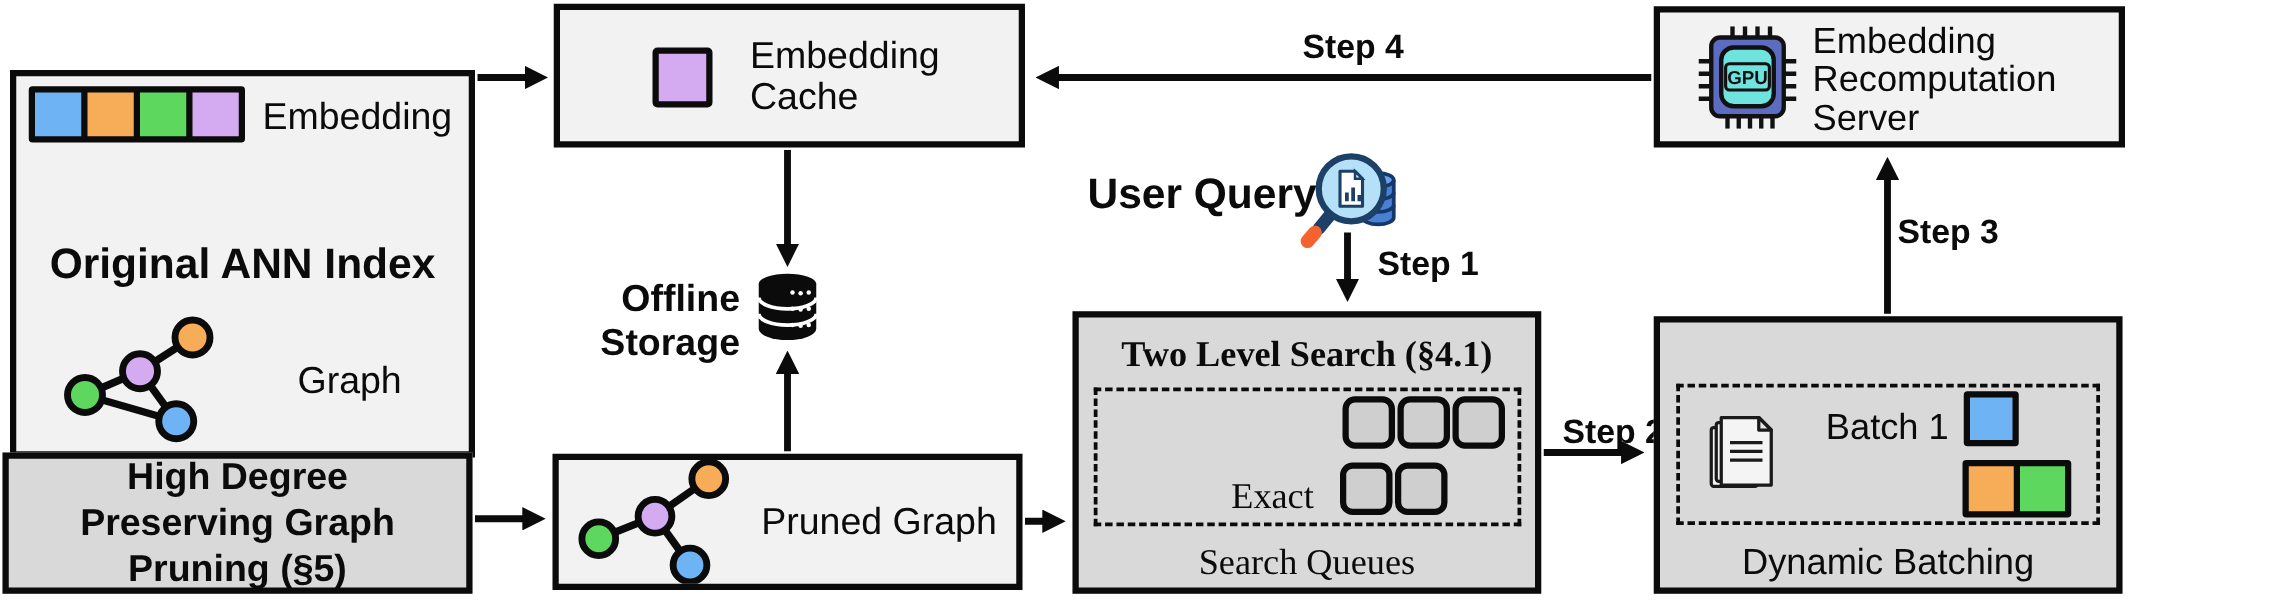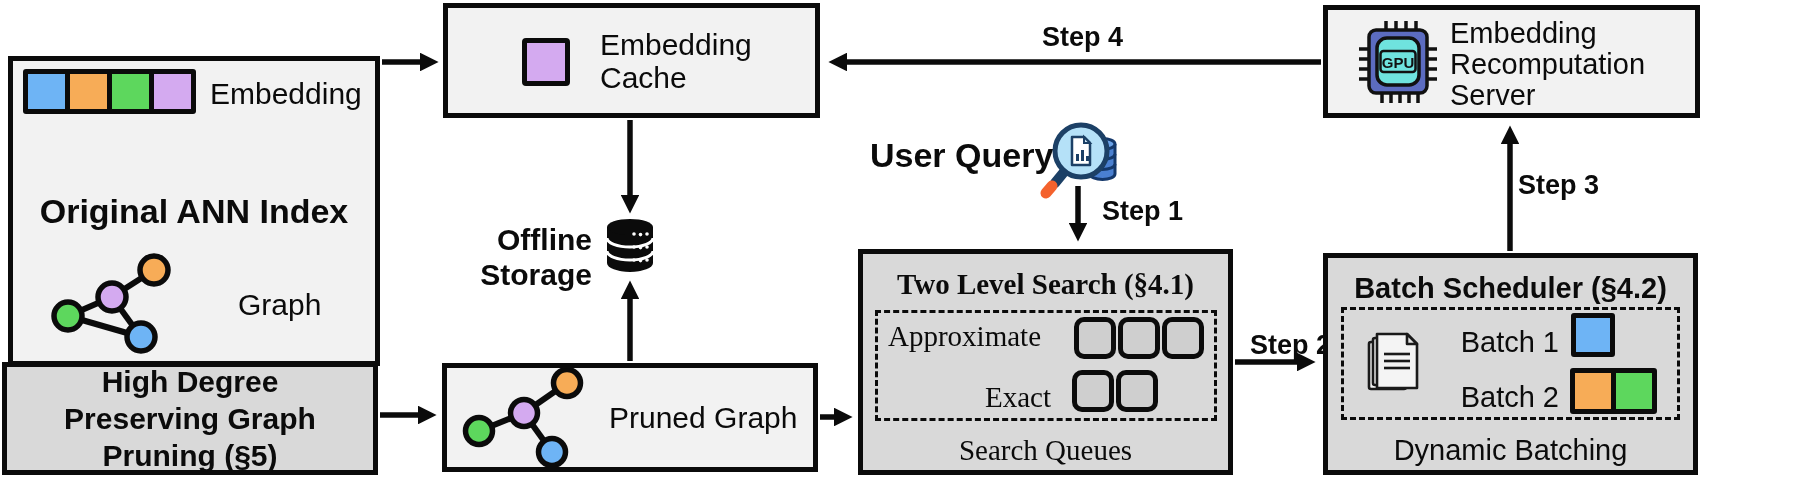--- a/index.html
+++ b/index.html
@@ -155,55 +155,52 @@
         <rect x="43" y="58" width="3" height="11"></rect>
         <rect x="48" y="64" width="3" height="5"></rect>
       </g>
     </g>
   </svg>
   <div class="step" style="left:1102px;top:196px;">Step 1</div>
 
   <div class="box box-dark" style="left:858px;top:249px;width:375px;height:226px;font-family:Liberation Serif, serif;">
     <div class="lbl bold29 center" style="top:14px;">Two Level Search (§4.1)</div>
     <div class="dashed" style="left:12px;top:56px;width:336px;height:105px;">
-      <div class="lbl reg29" style="left:10px;top:7px;">Approximate</div>
       <div class="qrow" style="left:196px;top:4px;">
         <div class="qsq"></div>
         <div class="qsq"></div>
         <div class="qsq"></div>
       </div>
       <div class="lbl reg29" style="left:107px;top:68px;">Exact</div>
       <div class="qrow" style="left:194px;top:57px;">
         <div class="qsq"></div>
         <div class="qsq"></div>
       </div>
     </div>
     <div class="lbl reg29 center" style="top:180px;">Search Queues</div>
   </div>
   <div class="step" style="left:1238px;top:330px;margin-left:12px;">Step 2</div>
 
   <div class="box box-dark" style="left:1323px;top:253px;width:375px;height:222px;">
-    <div class="lbl bold29 center" style="top:14px;">Batch Scheduler (§4.2)</div>
     <div class="dashed" style="left:13px;top:49px;width:333px;height:107px;">
       <svg class="abs" style="left:22px;top:20px;" width="56" height="66" viewBox="0 0 56 66">
         <g stroke="#1a1a1a" stroke-width="2.6" fill="#f4f4f4" stroke-linejoin="round">
           <rect x="3" y="12" width="37" height="47" rx="2"></rect>
           <rect x="7" y="8" width="37" height="47" rx="2"></rect>
           <path d="M11 4 h30 l10 10 v44 h-40 z"></path>
           <path d="M41 4 l10 10 h-10 z" fill="#e2e2e2"></path>
         </g>
         <g stroke="#1a1a1a" stroke-width="2.6">
           <line x1="18" y1="24" x2="44" y2="24"></line>
           <line x1="18" y1="31" x2="44" y2="31"></line>
           <line x1="18" y1="38" x2="44" y2="38"></line>
         </g>
       </svg>
       <div class="lbl reg29" style="left:90px;top:16px;width:125px;text-align:right;">Batch 1</div>
       <div class="bsq" style="left:227px;top:3px;"></div>
-      <div class="lbl reg29" style="left:90px;top:71px;width:125px;text-align:right;">Batch 2</div>
       <div class="pair" style="left:226px;top:58px;">
         <div class="pcell c-orange"></div>
         <div class="pcell c-green"></div>
       </div>
     </div>
     <div class="lbl reg29 center" style="top:176px;">Dynamic Batching</div>
   </div>
   <div class="step" style="left:1518px;top:170px;">Step 3</div>
 
   <div class="box box-light" style="left:1323px;top:5px;width:377px;height:113px;">

